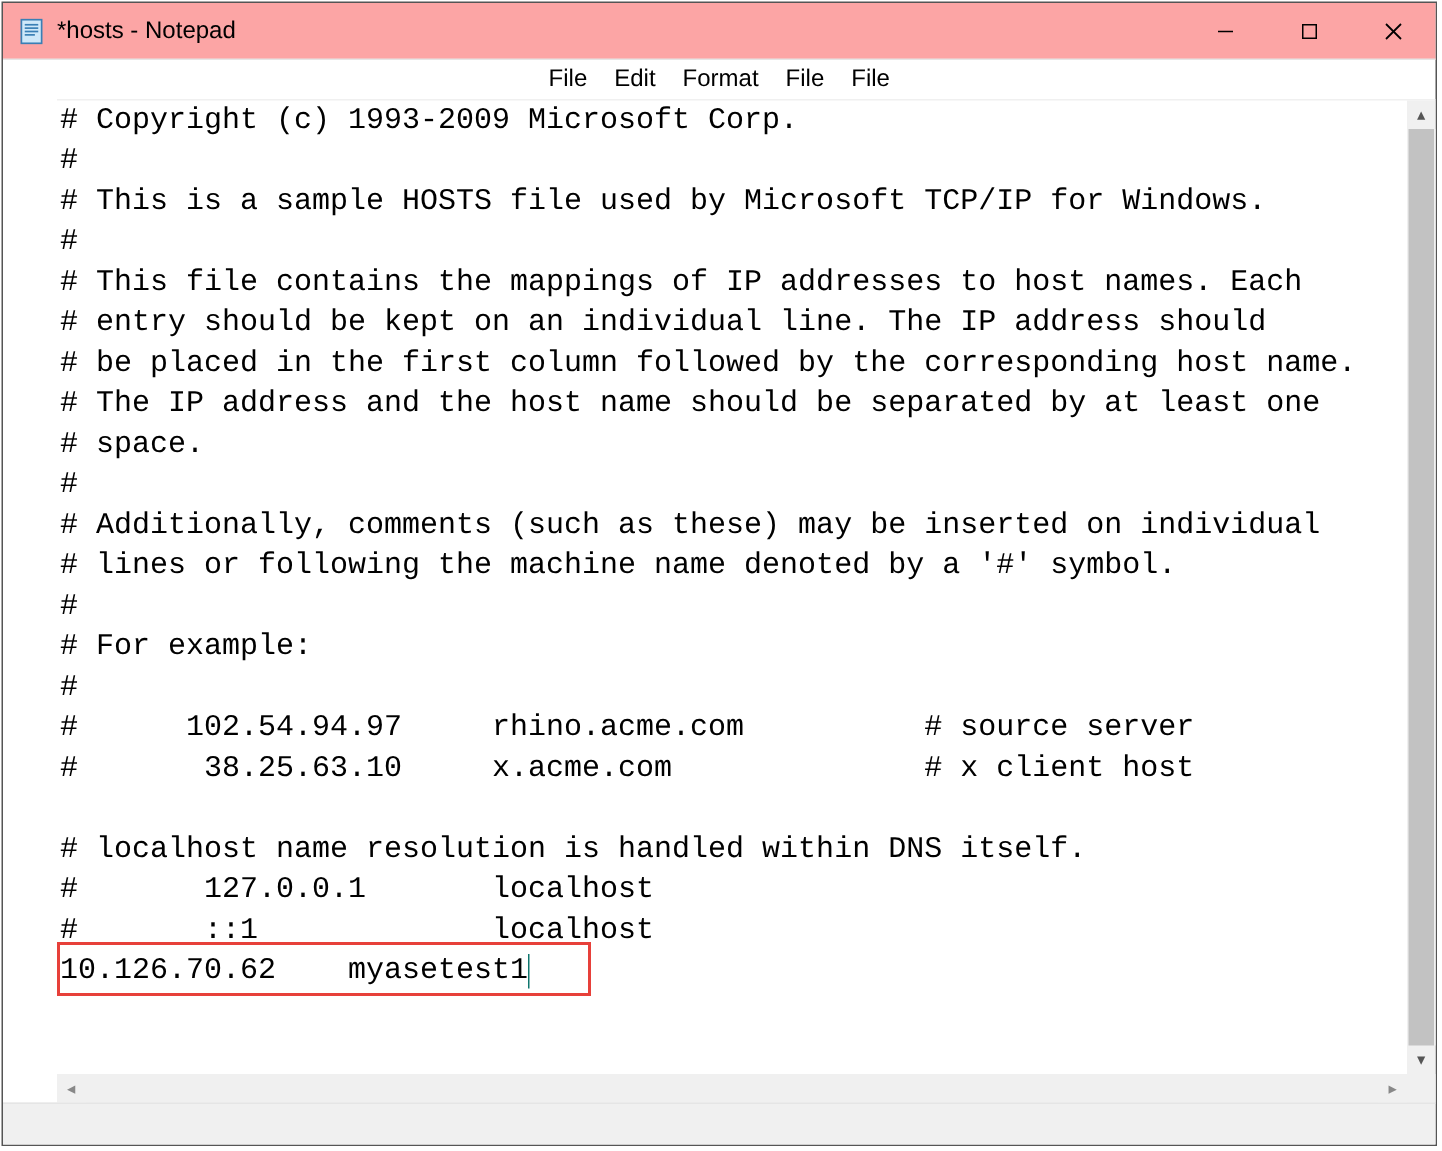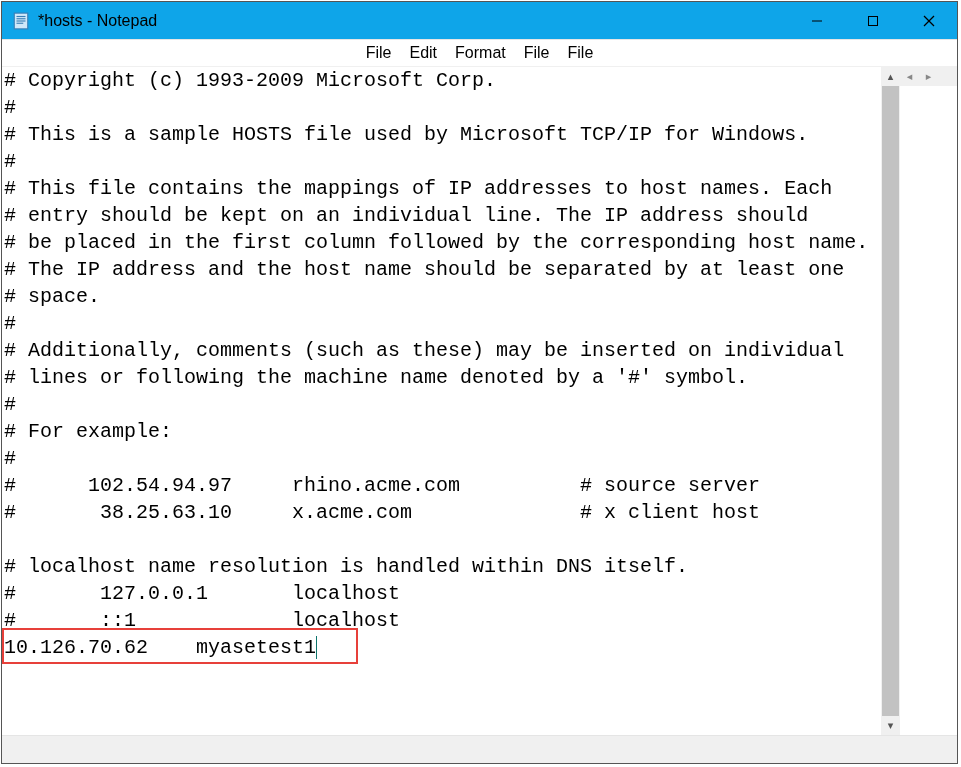--- a/index.html
+++ b/index.html
@@ -17,21 +17,21 @@
     flex-direction: column;
     background: #fff;
     margin: 1px;
   }
   
   .titlebar {
     height: 38px;
     display: flex;
     align-items: center;
     border-bottom: 1px solid #e5e5e5;
-    background: #0ea5e9;
+    background: #fca5a5;
   }
   .titlebar .icon {
     width: 18px; height: 18px;
     margin: 0 8px 0 10px;
     display: inline-flex;
   }
   .titlebar .title {
     flex: 1;
     font-size: 16px;
     color: #000;
@@ -56,23 +56,24 @@
     justify-content: center;
   }
   .menuitem {
     padding: 1px 8px;
     color: #000;
   }
   
   .editor-wrap {
     flex: 1;
     display: flex;
-    flex-direction: row;
+    flex-direction: column;
     min-height: 0;
     border-top: 1px solid #f0f0f0;
+    margin-left: 36px;
   }
   .editor-body {
     flex: 1;
     display: flex;
     min-height: 0;
     position: relative;
   }
   .editor {
     flex: 1;
     font-family: Consolas, "Courier New", monospace;

